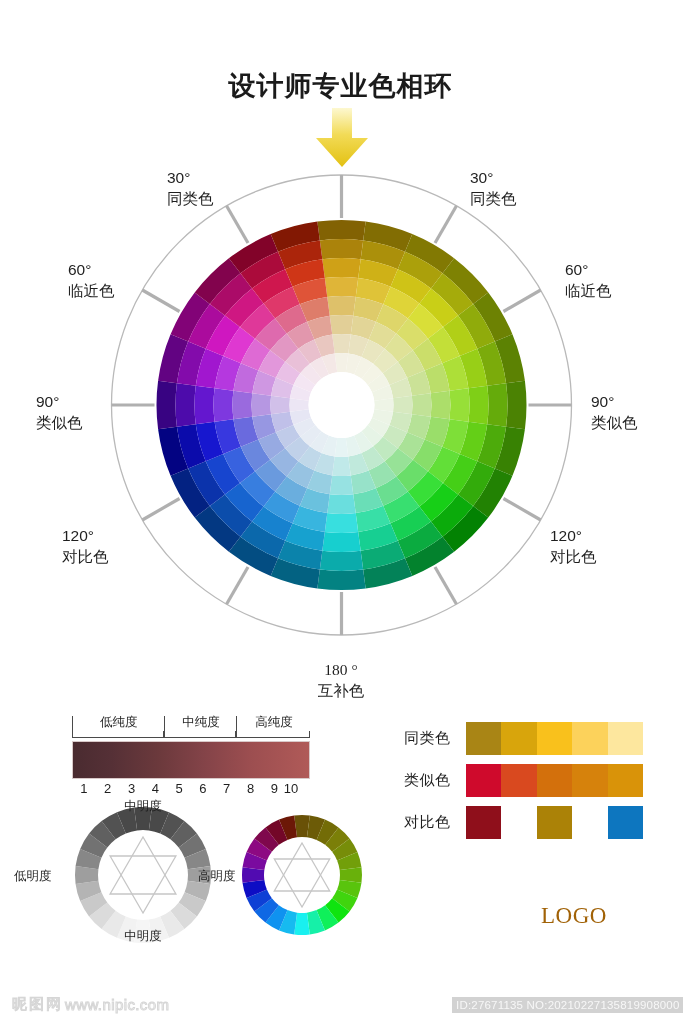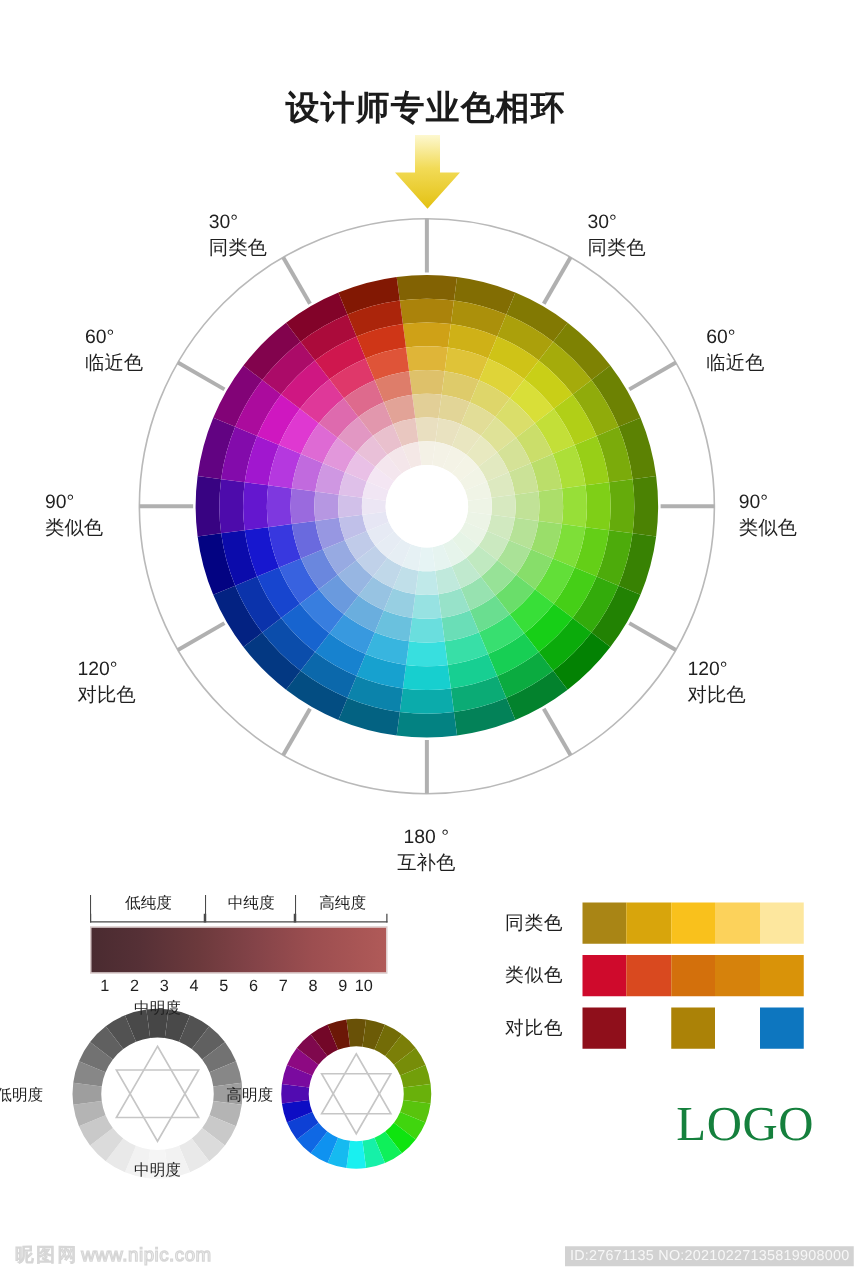--- a/index.html
+++ b/index.html
@@ -52,21 +52,21 @@
     position: absolute;
     font-size: 15.5px;
     line-height: 1.33;
     color: #1f1f1f;
     white-space: nowrap;
   }
   .deg-label .d { font-size: 15.5px; }
   .deg-label .n { display: block; }
   .deg-label.right { text-align: left; }
   .deg-label.left  { text-align: left; }
-  .deg-label.center { text-align: center; }
+  .deg-label.center { text-align: center; font-family: Liberation Serif, serif; }
 
   
   #purity {
     position: absolute;
     left: 72px;
     top: 716px;
     width: 202px;
   }
   #purity-ticks {
     position: relative;
@@ -114,21 +114,21 @@
     top: 0;
     font-size: 13px;
     color: #1f1f1f;
     text-align: center;
     transform: translateX(-50%);
   }
 
   
   #rings {
     position: absolute;
-    left: 33px;
+    left: 50px;
     top: 800px;
     width: 330px;
     height: 150px;
   }
   .ring-lab {
     position: absolute;
     font-size: 12.5px;
     color: #1f1f1f;
     white-space: nowrap;
   }
@@ -160,24 +160,24 @@
   }
   .sw-cell {
     height: 33px;
     flex: 1 1 0;
   }
 
   
   #logo {
     position: absolute;
     left: 541px;
-    top: 877px;
+    top: 903px;
     font-family: "Liberation Serif", "DejaVu Serif", serif;
-    font-size: 39px;
-    color: #15803d;
+    font-size: 23px;
+    color: #a16207;
     letter-spacing: 0.5px;
   }
 
   
   #wm-left {
     position: absolute;
     left: 12px;
     top: 995px;
     display: flex;
     align-items: center;

